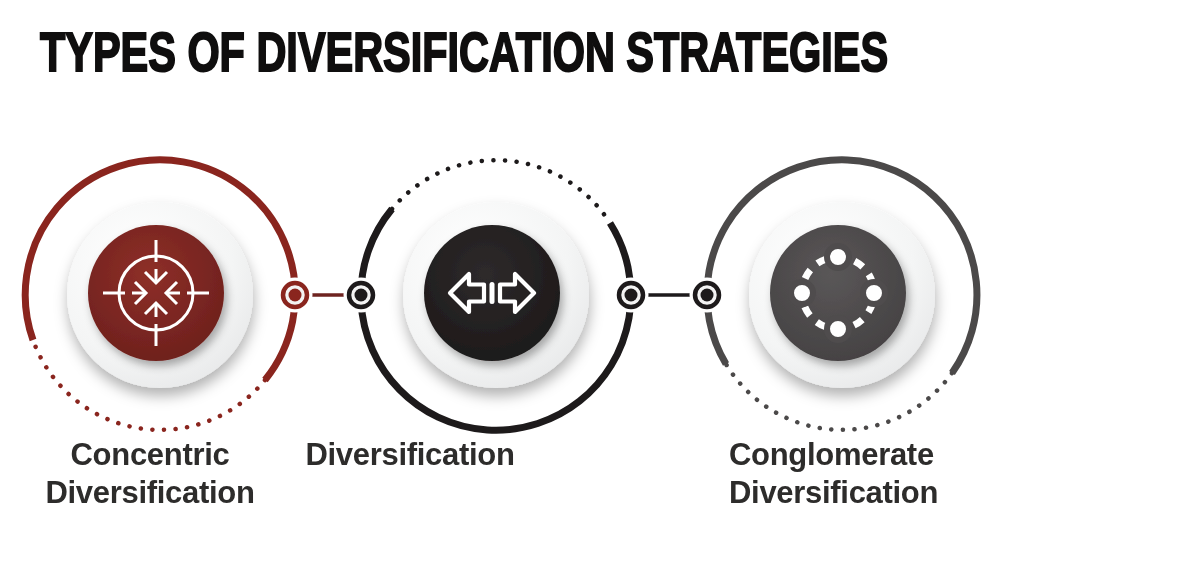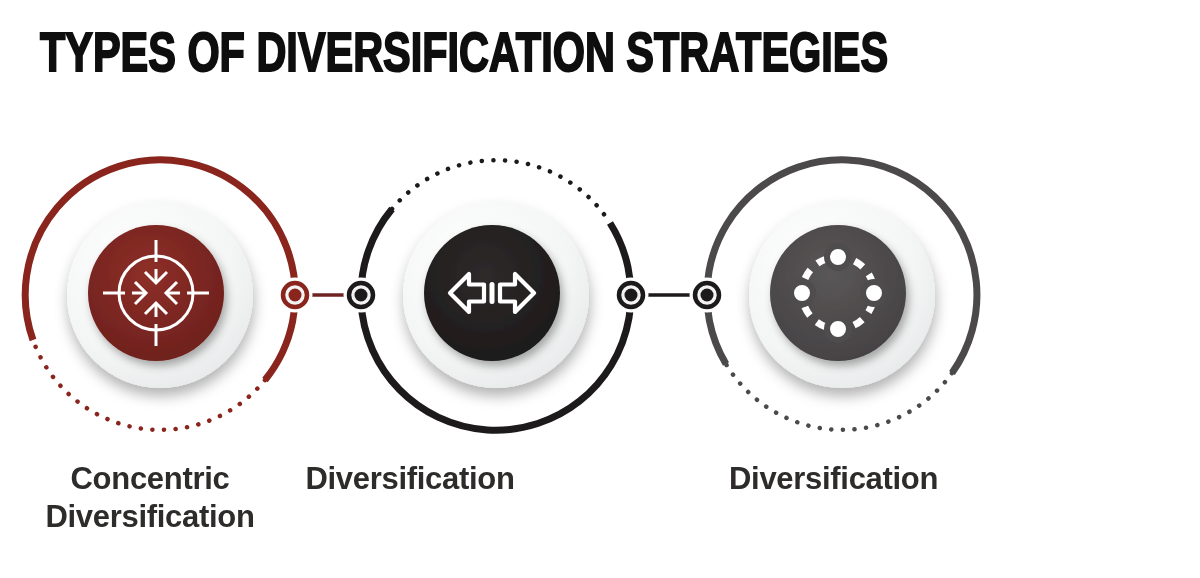--- a/index.html
+++ b/index.html
@@ -10,21 +10,21 @@
   .stage{position:absolute;inset:0;width:1200px;height:578px;}
   h1.title{
     position:absolute;left:40px;top:22px;margin:0;
     font-size:56px;line-height:60px;font-weight:700;color:#0f0e0e;
     -webkit-text-stroke:2px #0f0e0e;
     letter-spacing:0px;white-space:nowrap;
     transform:scaleX(.74);transform-origin:0 0;
   }
   svg.diagram{position:absolute;left:0;top:0;}
   .label{
-    position:absolute;top:460px;
+    position:absolute;top:436px;
     font-size:31px;line-height:38px;font-weight:700;color:#2d2c2b;
     letter-spacing:-0.3px;
   }
   .label span{display:block;}
   .label-concentric{left:25px;width:250px;text-align:center;}
   .label-horizontal{left:285px;width:250px;text-align:center;}
   .label-conglomerate{left:729px;text-align:left;}
 </style>
 </head>
 <body>
@@ -142,16 +142,17 @@
   </svg>
 
   <div class="label label-concentric">
     <span>Concentric</span>
     <span>Diversification</span>
   </div>
   <div class="label label-horizontal">
     <span>Diversification</span>
   </div>
   <div class="label label-conglomerate">
+    <span>Conglomerate</span>
     <span>Diversification</span>
   </div>
 
 </div>
 
 </body></html>

